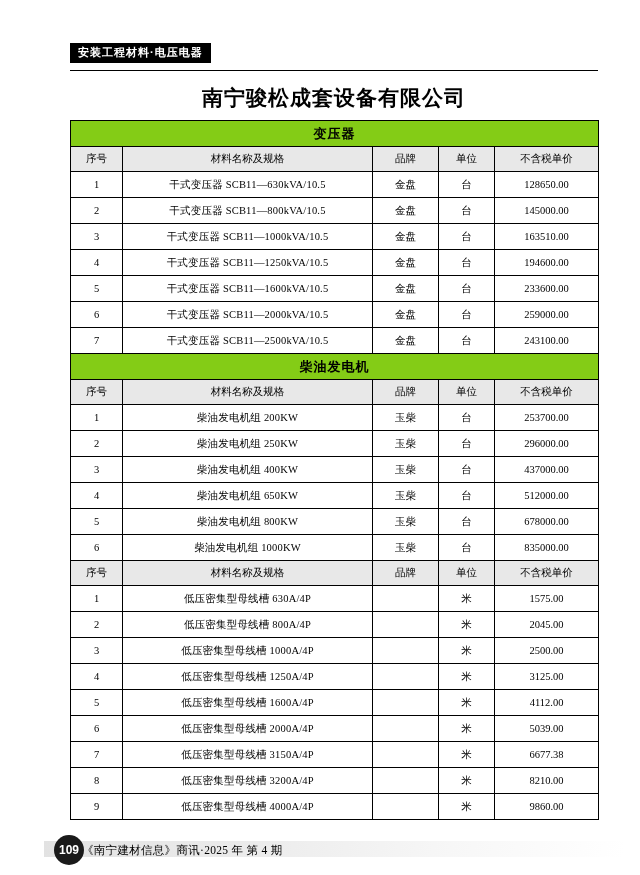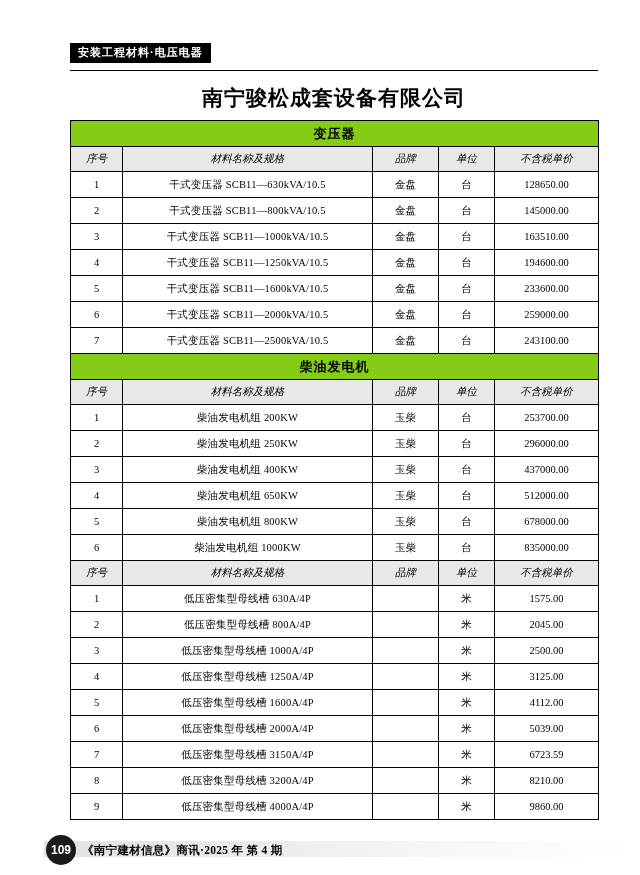--- a/index.html
+++ b/index.html
@@ -102,21 +102,20 @@
     font-weight: bold;
     font-size: 13px;
     letter-spacing: 1px;
     height: 25px;
   }
   tr.col-head td {
     background: #e8e8e8;
     font-size: 10.5px;
     font-weight: normal;
     height: 24px;
-    font-style: italic;
   }
   td.c-no { width: 52px; }
   td.c-name { width: 250px; }
   td.c-brand { width: 66px; }
   td.c-unit { width: 56px; }
   td.c-price { width: 104px; }
   td.name-cell {
     font-size: 10.5px;
     letter-spacing: 0.2px;
   }
@@ -151,40 +150,40 @@
   .footer-band {
     position: absolute;
     left: 30px;
     bottom: 18px;
     width: 580px;
     height: 16px;
     background: linear-gradient(105deg, #e2e2e2 0%, #ededed 40%, #f7f7f7 70%, #ffffff 100%);
   }
   .footer-circle {
     position: absolute;
-    left: 32px;
+    left: 40px;
     bottom: 10px;
     width: 30px;
     height: 30px;
     border-radius: 50%;
     background: #1a1a1a;
     color: #ffffff;
     font-family: "Liberation Sans", "DejaVu Sans", sans-serif;
     font-size: 12px;
     font-weight: bold;
     display: flex;
     align-items: center;
     justify-content: center;
   }
   .footer-text {
     position: absolute;
     left: 68px;
     bottom: 17px;
     font-size: 11.5px;
-    font-weight: bold;
+    font-weight: normal;
     letter-spacing: 0.3px;
     font-family: "Liberation Serif", "DejaVu Serif", serif;
   }
 </style>
 </head>
 <body>
 
 <div class="page">
 
   <div class="header">
@@ -365,21 +364,21 @@
           <td class="name-cell">低压密集型母线槽 2000A/4P</td>
           <td></td>
           <td>米</td>
           <td class="price-cell">5039.00</td>
         </tr>
         <tr>
           <td>7</td>
           <td class="name-cell">低压密集型母线槽 3150A/4P</td>
           <td></td>
           <td>米</td>
-          <td class="price-cell">6723.59</td>
+          <td class="price-cell">6677.38</td>
         </tr>
         <tr>
           <td>8</td>
           <td class="name-cell">低压密集型母线槽 3200A/4P</td>
           <td></td>
           <td>米</td>
           <td class="price-cell">8210.00</td>
         </tr>
         <tr>
           <td>9</td>

